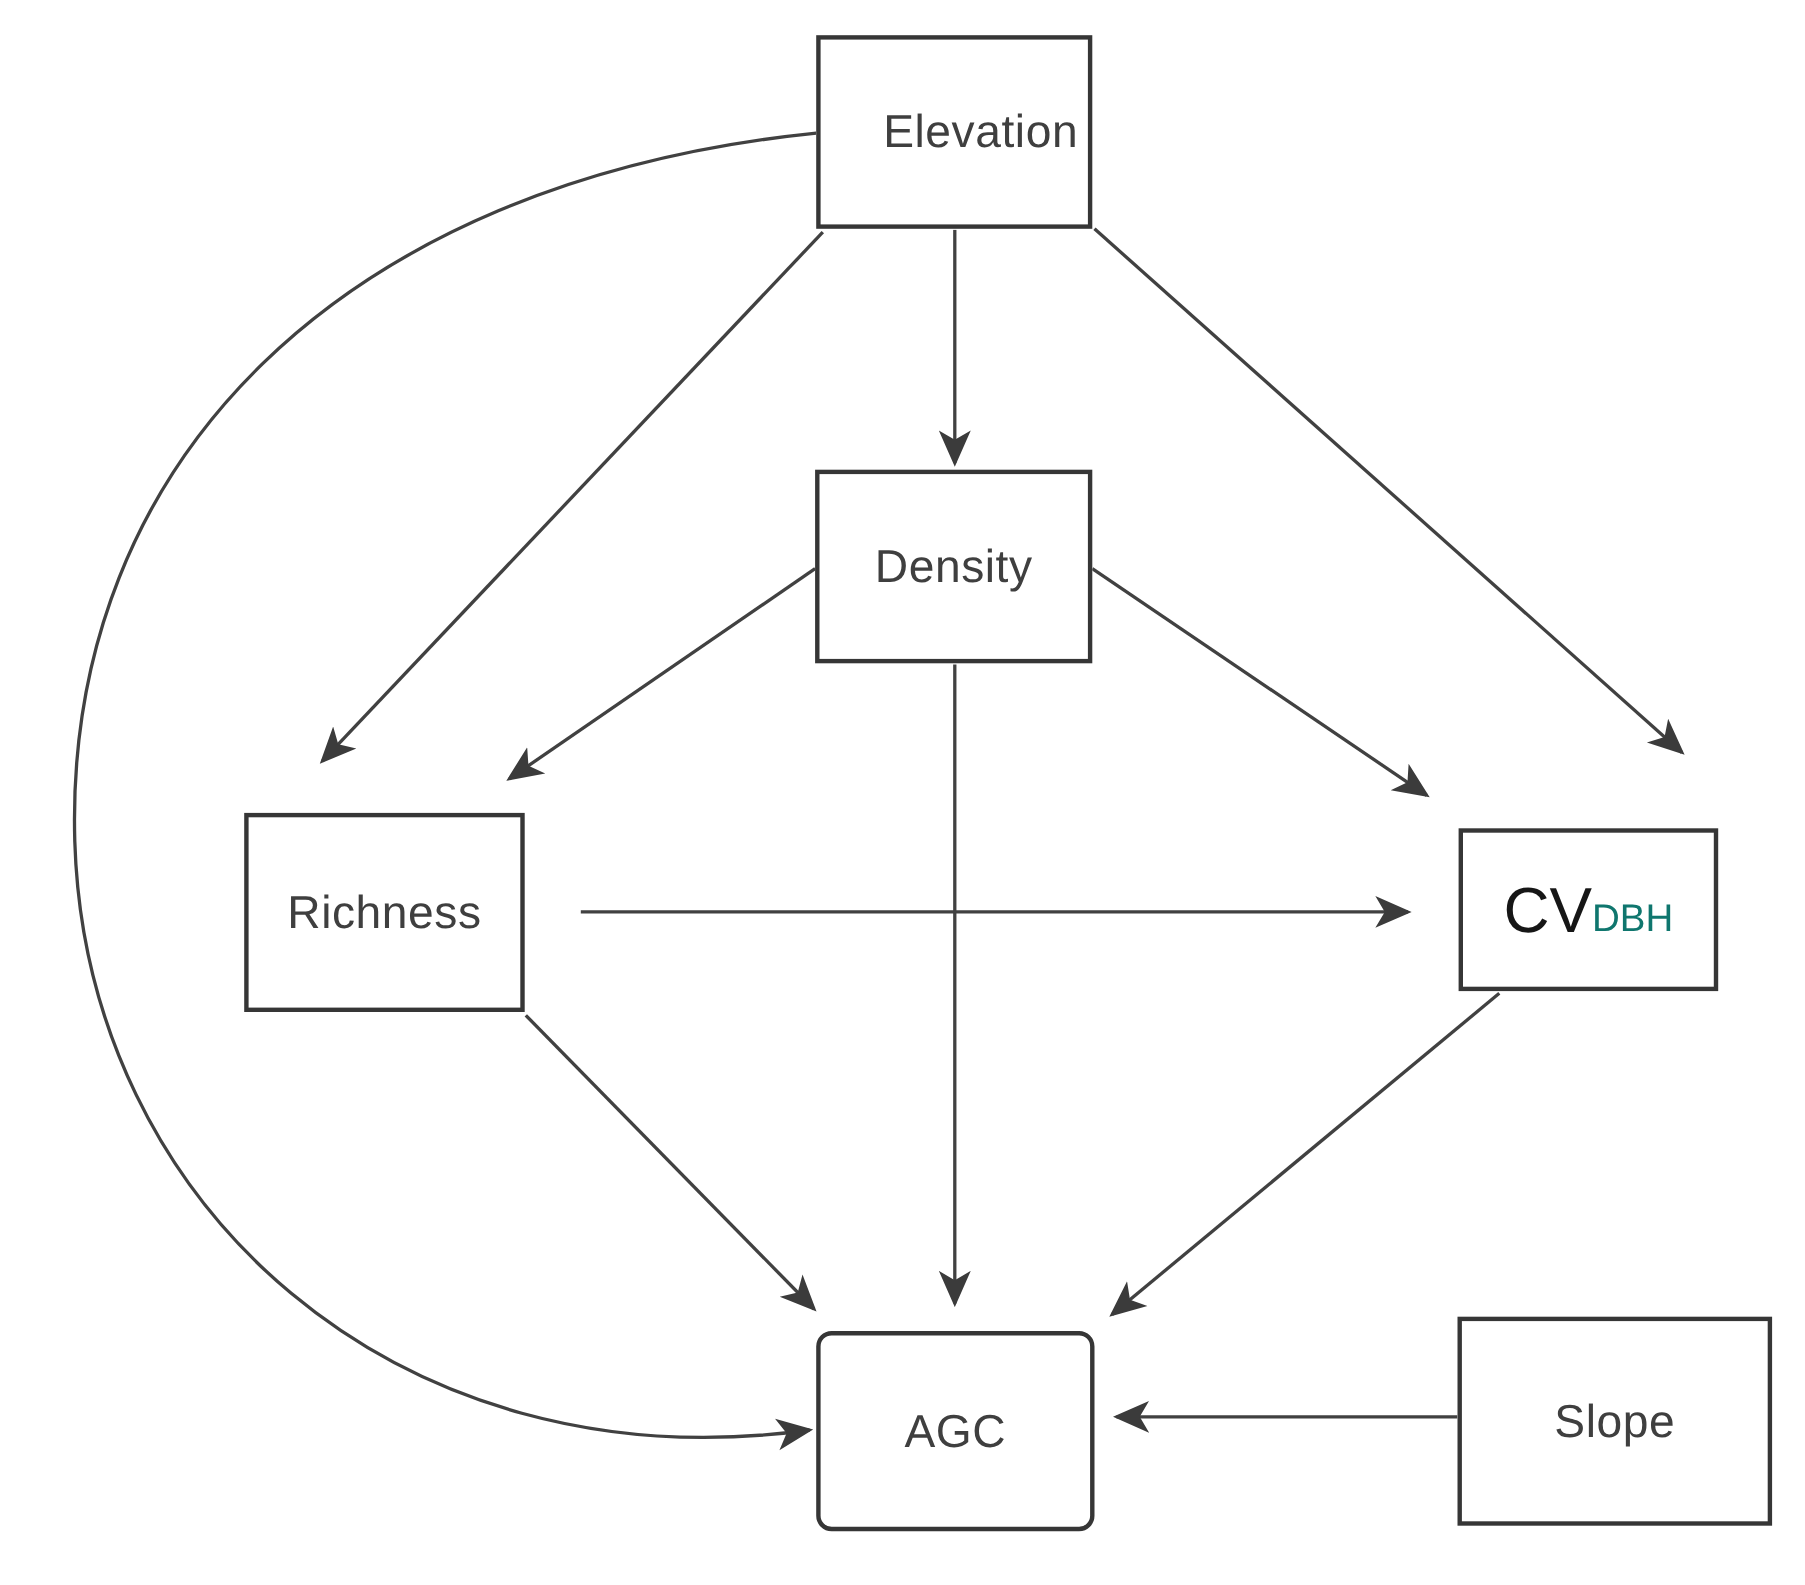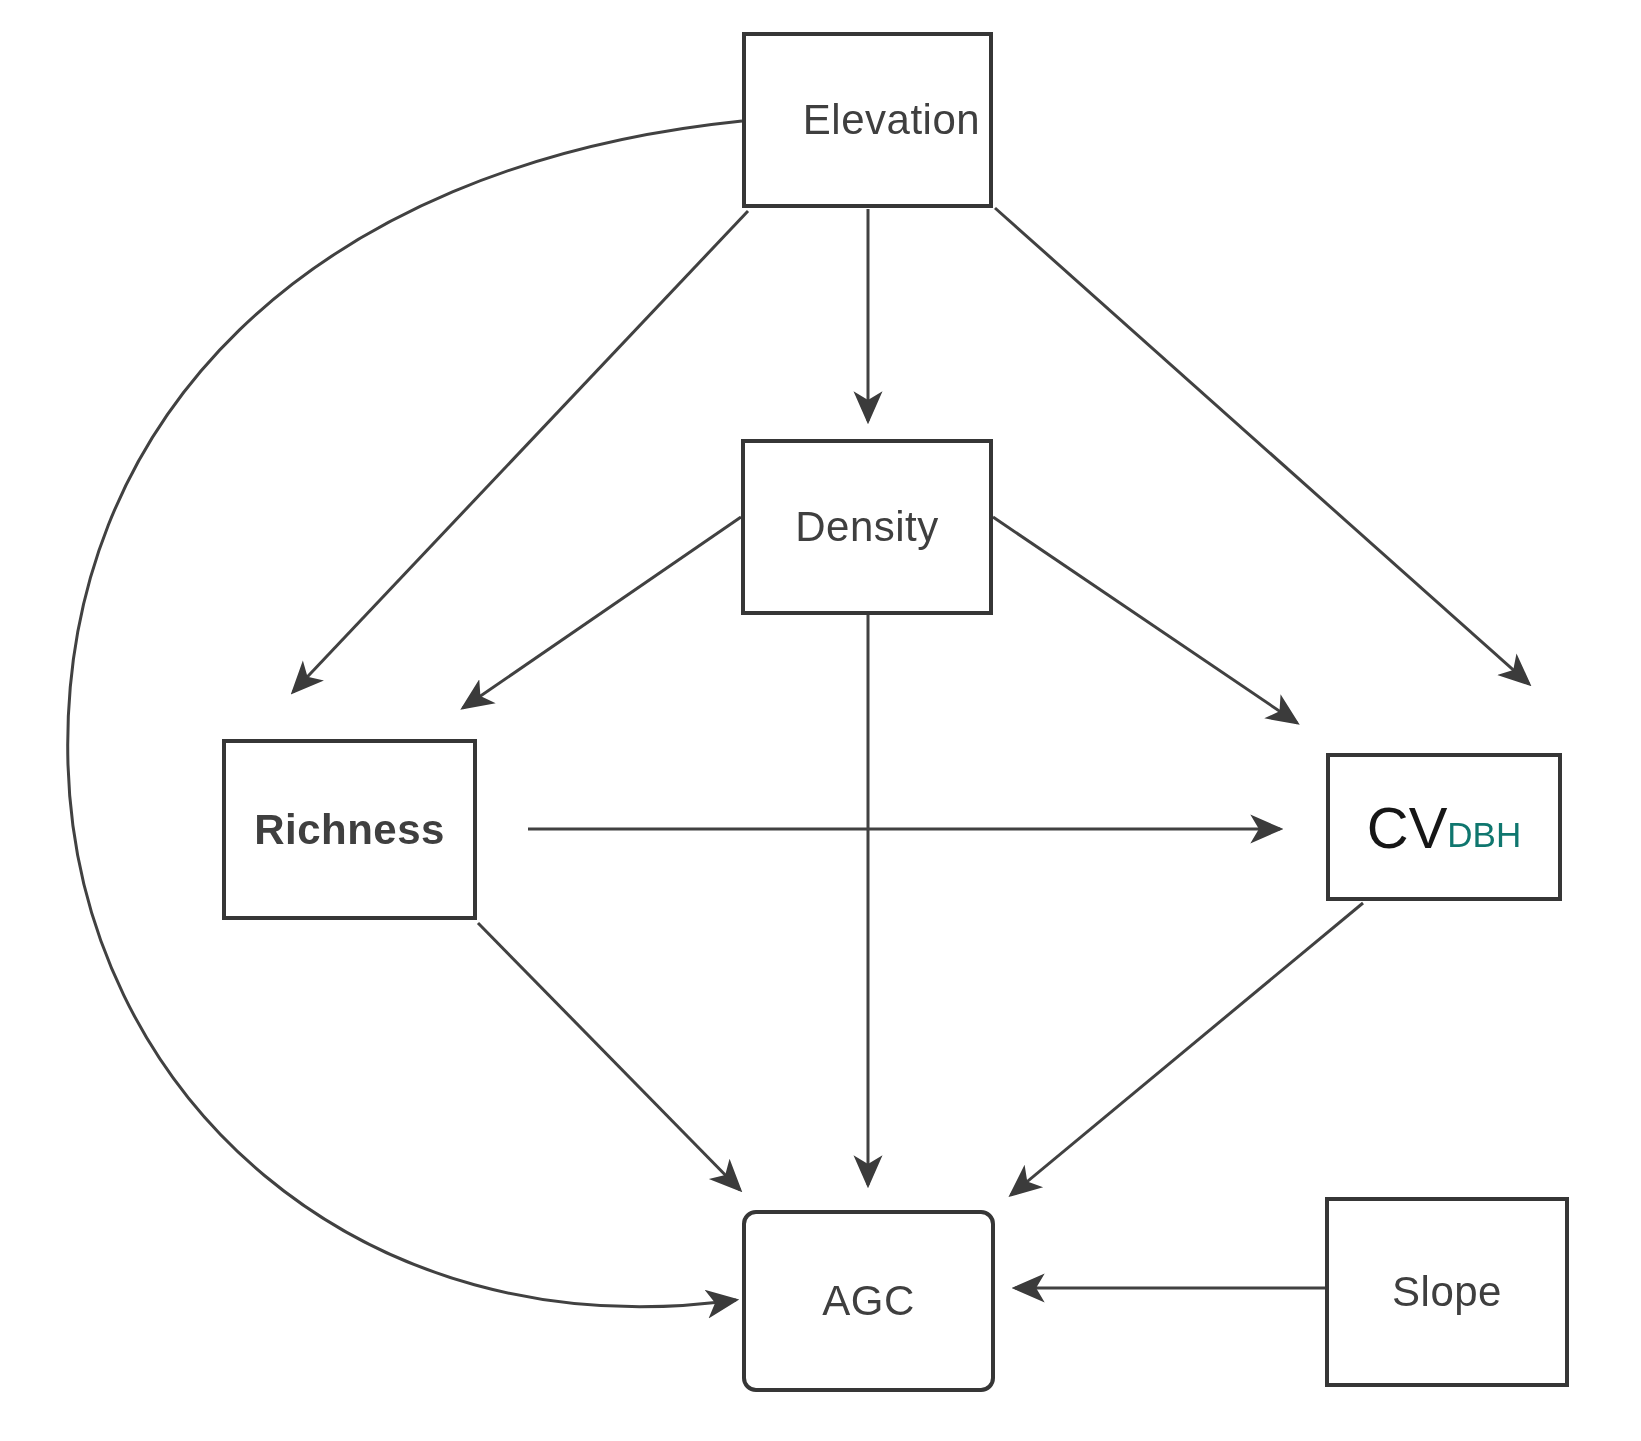--- a/index.html
+++ b/index.html
@@ -29,25 +29,25 @@
     background: #ffffff;
     display: flex;
     align-items: center;
     justify-content: center;
     color: #3f3f3f;
     font-size: 42px;
     letter-spacing: 0.5px;
     white-space: nowrap;
   }
   .node-elevation { left: 742px; top: 32px;   width: 251px; height: 176px; padding-left: 48px; }
-  .node-density   { left: 741px; top: 427px;  width: 252px; height: 176px; margin-top: 12px; }
-  .node-richness  { left: 222px; top: 739px;  width: 255px; height: 181px; font-weight: bold; }
+  .node-density   { left: 741px; top: 427px;  width: 252px; height: 176px; }
+  .node-richness  { left: 222px; top: 739px;  width: 255px; height: 181px; }
   .node-cvdbh     { left: 1326px; top: 753px; width: 236px; height: 148px; }
   .node-agc       { left: 742px; top: 1210px; width: 253px; height: 182px; border-radius: 14px; }
-  .node-slope     { left: 1325px; top: 1197px; width: 244px; height: 190px; }
+  .node-slope     { left: 1325px; top: 1197px; width: 286px; height: 190px; }
 
   .node-cvdbh .cv-main {
     font-size: 58px;
     color: #161616;
     letter-spacing: 0px;
   }
   .node-cvdbh .cv-sub {
     font-size: 35px;
     color: #0f766e;
     position: relative;

